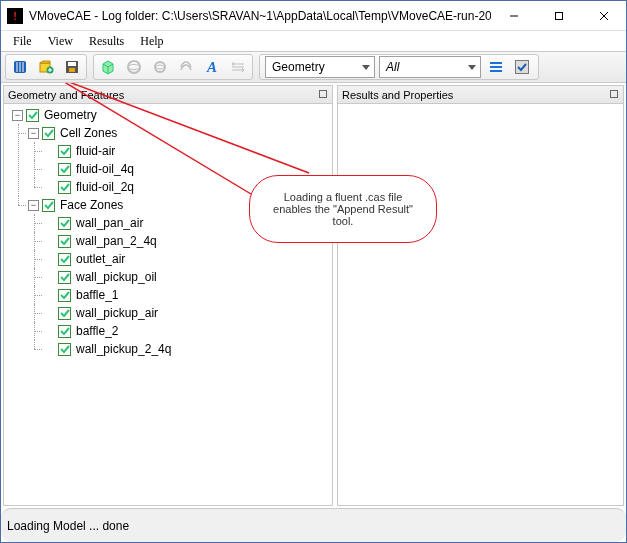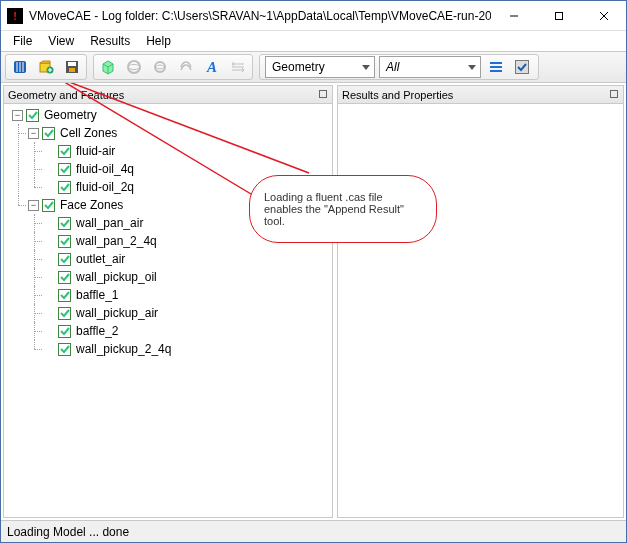--- a/index.html
+++ b/index.html
@@ -54,20 +54,21 @@
   
   .menubar {
     height: 20px;
     display: flex;
     align-items: center;
     padding: 0 4px;
     background: #fff;
   }
   .menubar .menu-item {
     padding: 2px 8px;
+    font-family: Liberation Serif, serif;
   }
   
   .toolbar-row {
     height: 32px;
     background: linear-gradient(#f7f7f7,#e9e9e9);
     border-top: 1px solid #c9c9c9;
     border-bottom: 1px solid #c9c9c9;
     display: flex;
     align-items: center;
     padding: 0 4px;
@@ -192,43 +193,44 @@
     left: 248px;
     top: 174px;
     width: 188px;
     height: 68px;
     border: 1.5px solid #e01b24;
     border-radius: 29px;
     background: #fff;
     display: flex;
     align-items: center;
     justify-content: center;
-    text-align: left;
+    text-align: center;
     font-size: 11px;
     color: #333;
     padding: 24px 14px;
     z-index: 10;
     pointer-events: none;
   }
   .leader {
     position: absolute;
     left: 0; top: 0;
     pointer-events: none;
     z-index: 9;
   }
 
   
   .statusbar {
-    height: 22px;
+    height: 34px;
     border-top: 1px solid #c9c9c9;
     background: #f0f0f0;
     display: flex;
     align-items: center;
     padding: 0 6px;
     font-size: 12px;
+    border-radius: 10px;
   }
 </style>
 </head>
 <body>
 
 <div class="window">
 
   <div class="titlebar">
     <span class="app-icon">
       <svg width="12" height="12" viewBox="0 0 12 12">

